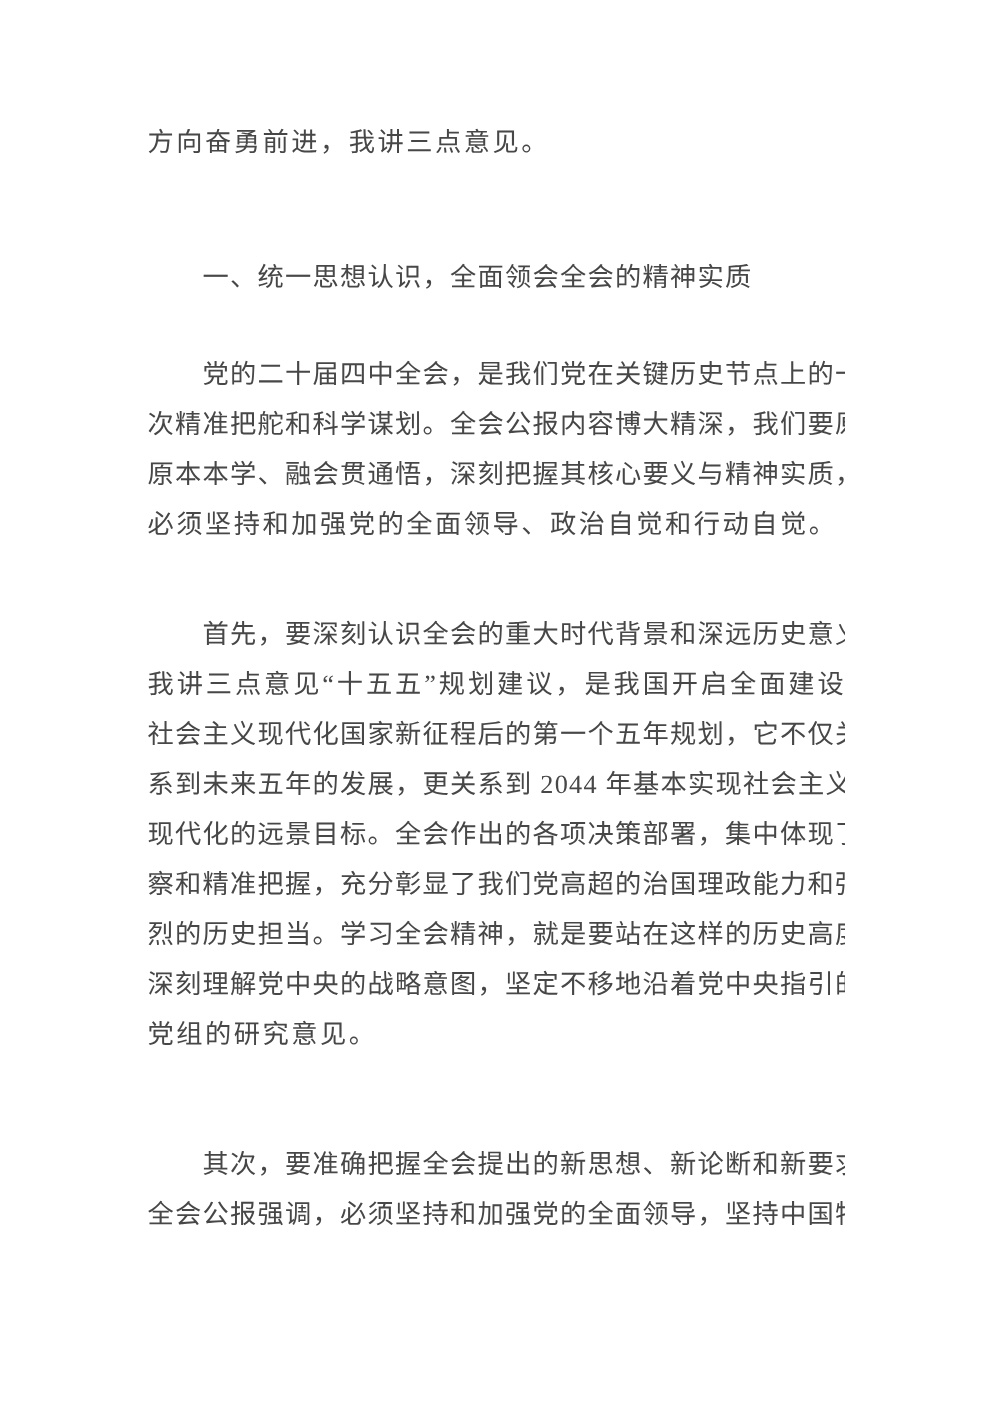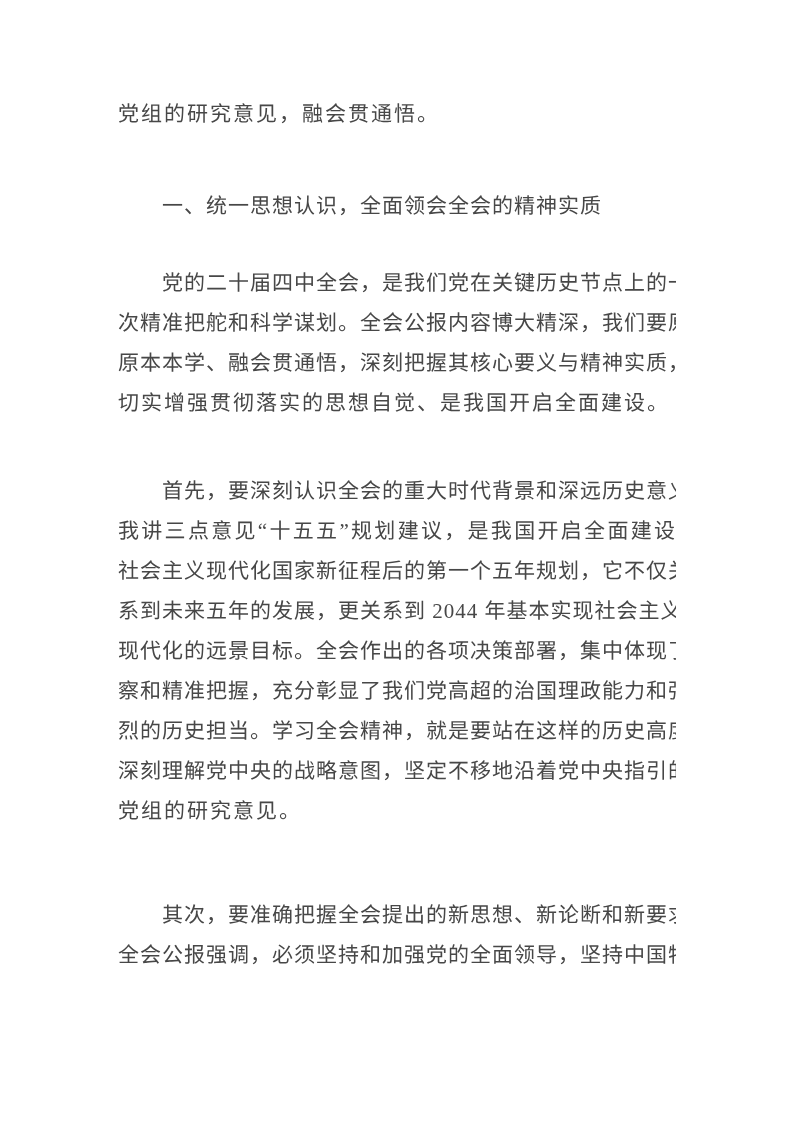--- a/index.html
+++ b/index.html
@@ -36,45 +36,45 @@
   }
   .line.lastline {
     text-align: left;
     text-align-last: left;
     letter-spacing: 2px;
   }
   .line.indent {
     text-indent: 44px;
   }
   .heading {
-    margin-top: 52px;
+    margin-top: 68px;
     text-indent: 44px;
     letter-spacing: 1px;
     height: 40px;
     white-space: nowrap;
   }
   .para-2 { margin-top: 37px; }
   .para-3 { margin-top: 48px; }
   .para-4 { margin-top: 64px; }
 </style>
 </head>
 <body>
 
 <div class="page">
   <div class="content">
 
-    <div class="line lastline">党组的研究意见，融会贯通悟。</div>
+    <div class="line lastline">方向奋勇前进，我讲三点意见。</div>
 
     <div class="heading">一、统一思想认识，全面领会全会的精神实质</div>
 
     <div class="para-2">
       <div class="line indent">党的二十届四中全会，是我们党在关键历史节点上的一</div>
       <div class="line">次精准把舵和科学谋划。全会公报内容博大精深，我们要原</div>
       <div class="line">原本本学、融会贯通悟，深刻把握其核心要义与精神实质，</div>
-      <div class="line lastline">切实增强贯彻落实的思想自觉、是我国开启全面建设。</div>
+      <div class="line lastline">必须坚持和加强党的全面领导、政治自觉和行动自觉。</div>
     </div>
 
     <div class="para-3">
       <div class="line indent">首先，要深刻认识全会的重大时代背景和深远历史意义。</div>
       <div class="line">我讲三点意见“十五五”规划建议，是我国开启全面建设</div>
       <div class="line">社会主义现代化国家新征程后的第一个五年规划，它不仅关</div>
       <div class="line">系到未来五年的发展，更关系到 2044 年基本实现社会主义</div>
       <div class="line">现代化的远景目标。全会作出的各项决策部署，集中体现了</div>
       <div class="line">察和精准把握，充分彰显了我们党高超的治国理政能力和强</div>
       <div class="line">烈的历史担当。学习全会精神，就是要站在这样的历史高度，</div>

